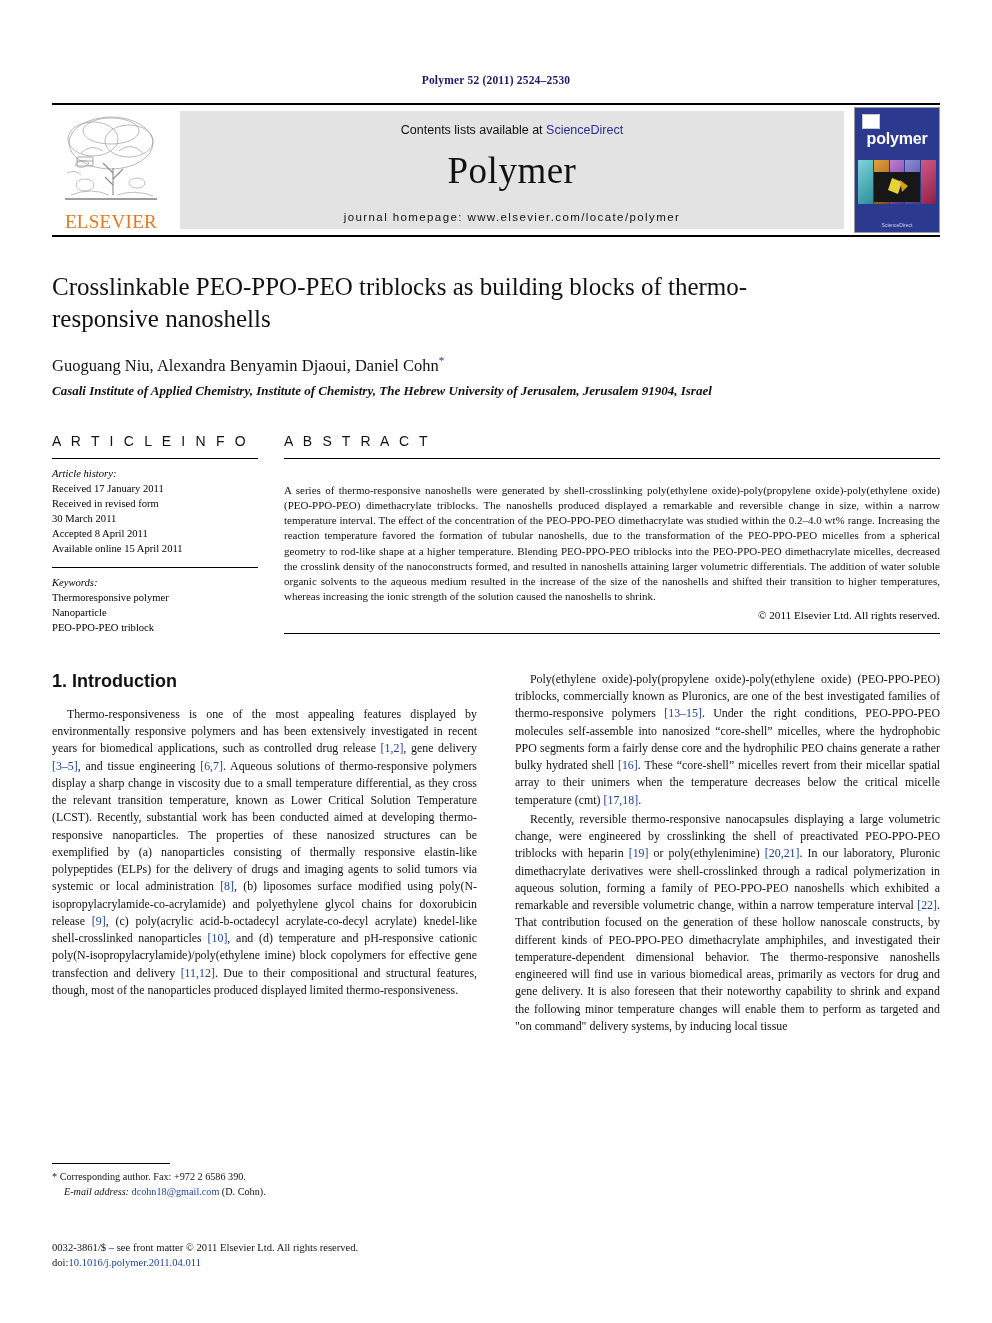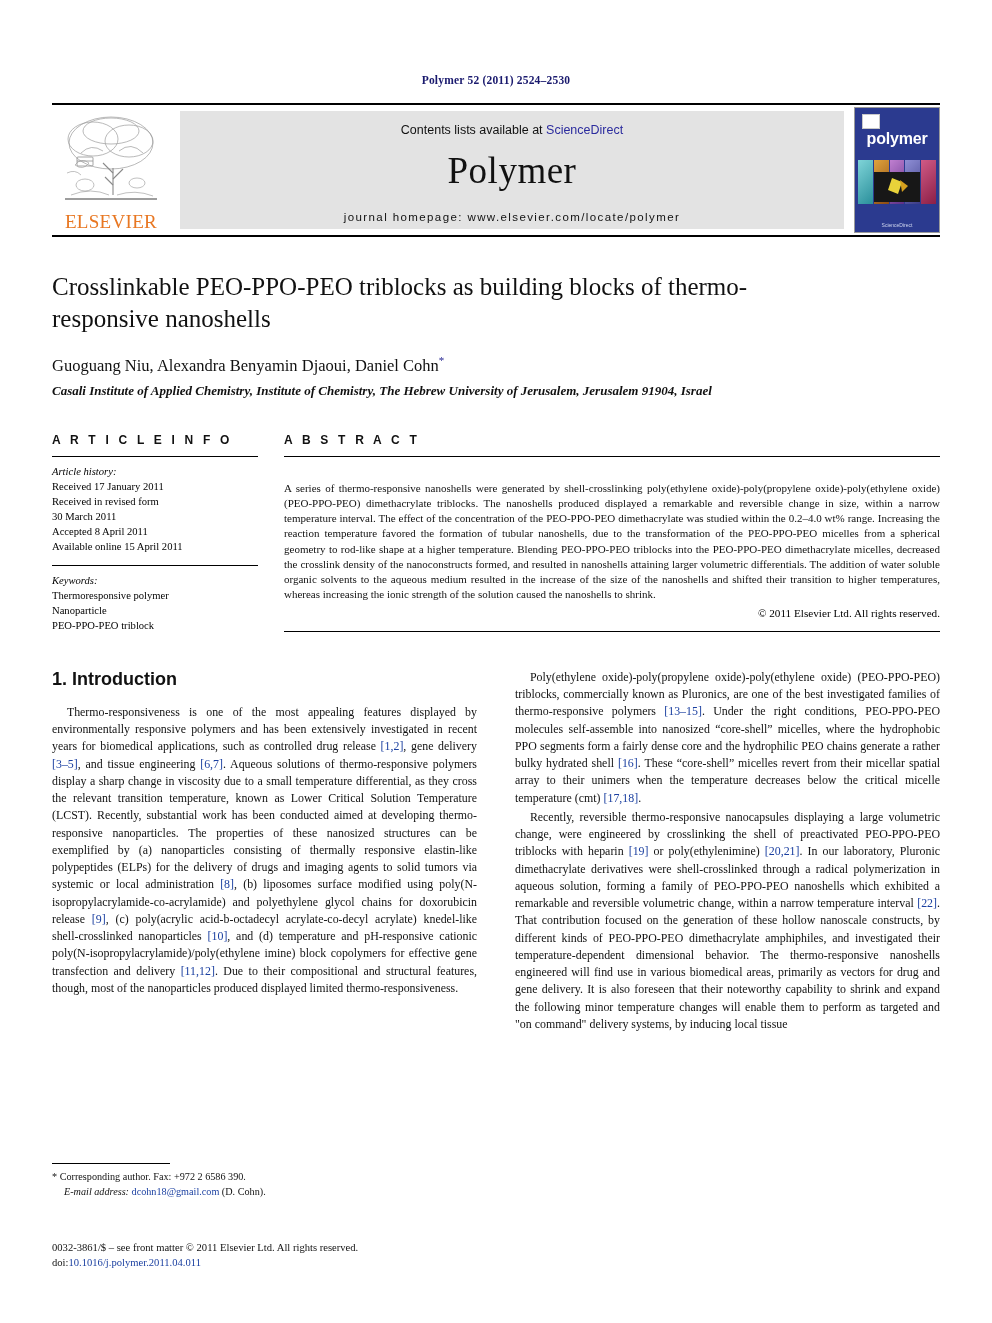--- a/index.html
+++ b/index.html
@@ -146,22 +146,22 @@
   
   .infoabs {
     margin: 34px 52px 0 52px;
     display: flex;
     border-top: 0;
   }
   .col-info { flex: 0 0 232px; padding-right: 26px; box-sizing:border-box; }
   .col-abs  { flex: 1 1 auto; }
   .sec-head {
     font-family:"Liberation Sans", sans-serif;
-    font-size: 12px;
-    font-weight: bold;
+    font-size: 14px;
+    font-weight: normal;
     letter-spacing: 3.2px;
     color:#111;
     margin-bottom: 9px;
   }
   .hr-thin { border-top: 1.6px solid #000; }
   .info-group { margin-top: 7px; font-size: 10.6px; line-height: 1.42; }
   .info-group i { font-style: italic; }
   .info-sep { border-top: 1.4px solid #000; margin-top: 11px; }
   .abstract-body {
     margin-top: 24px;

